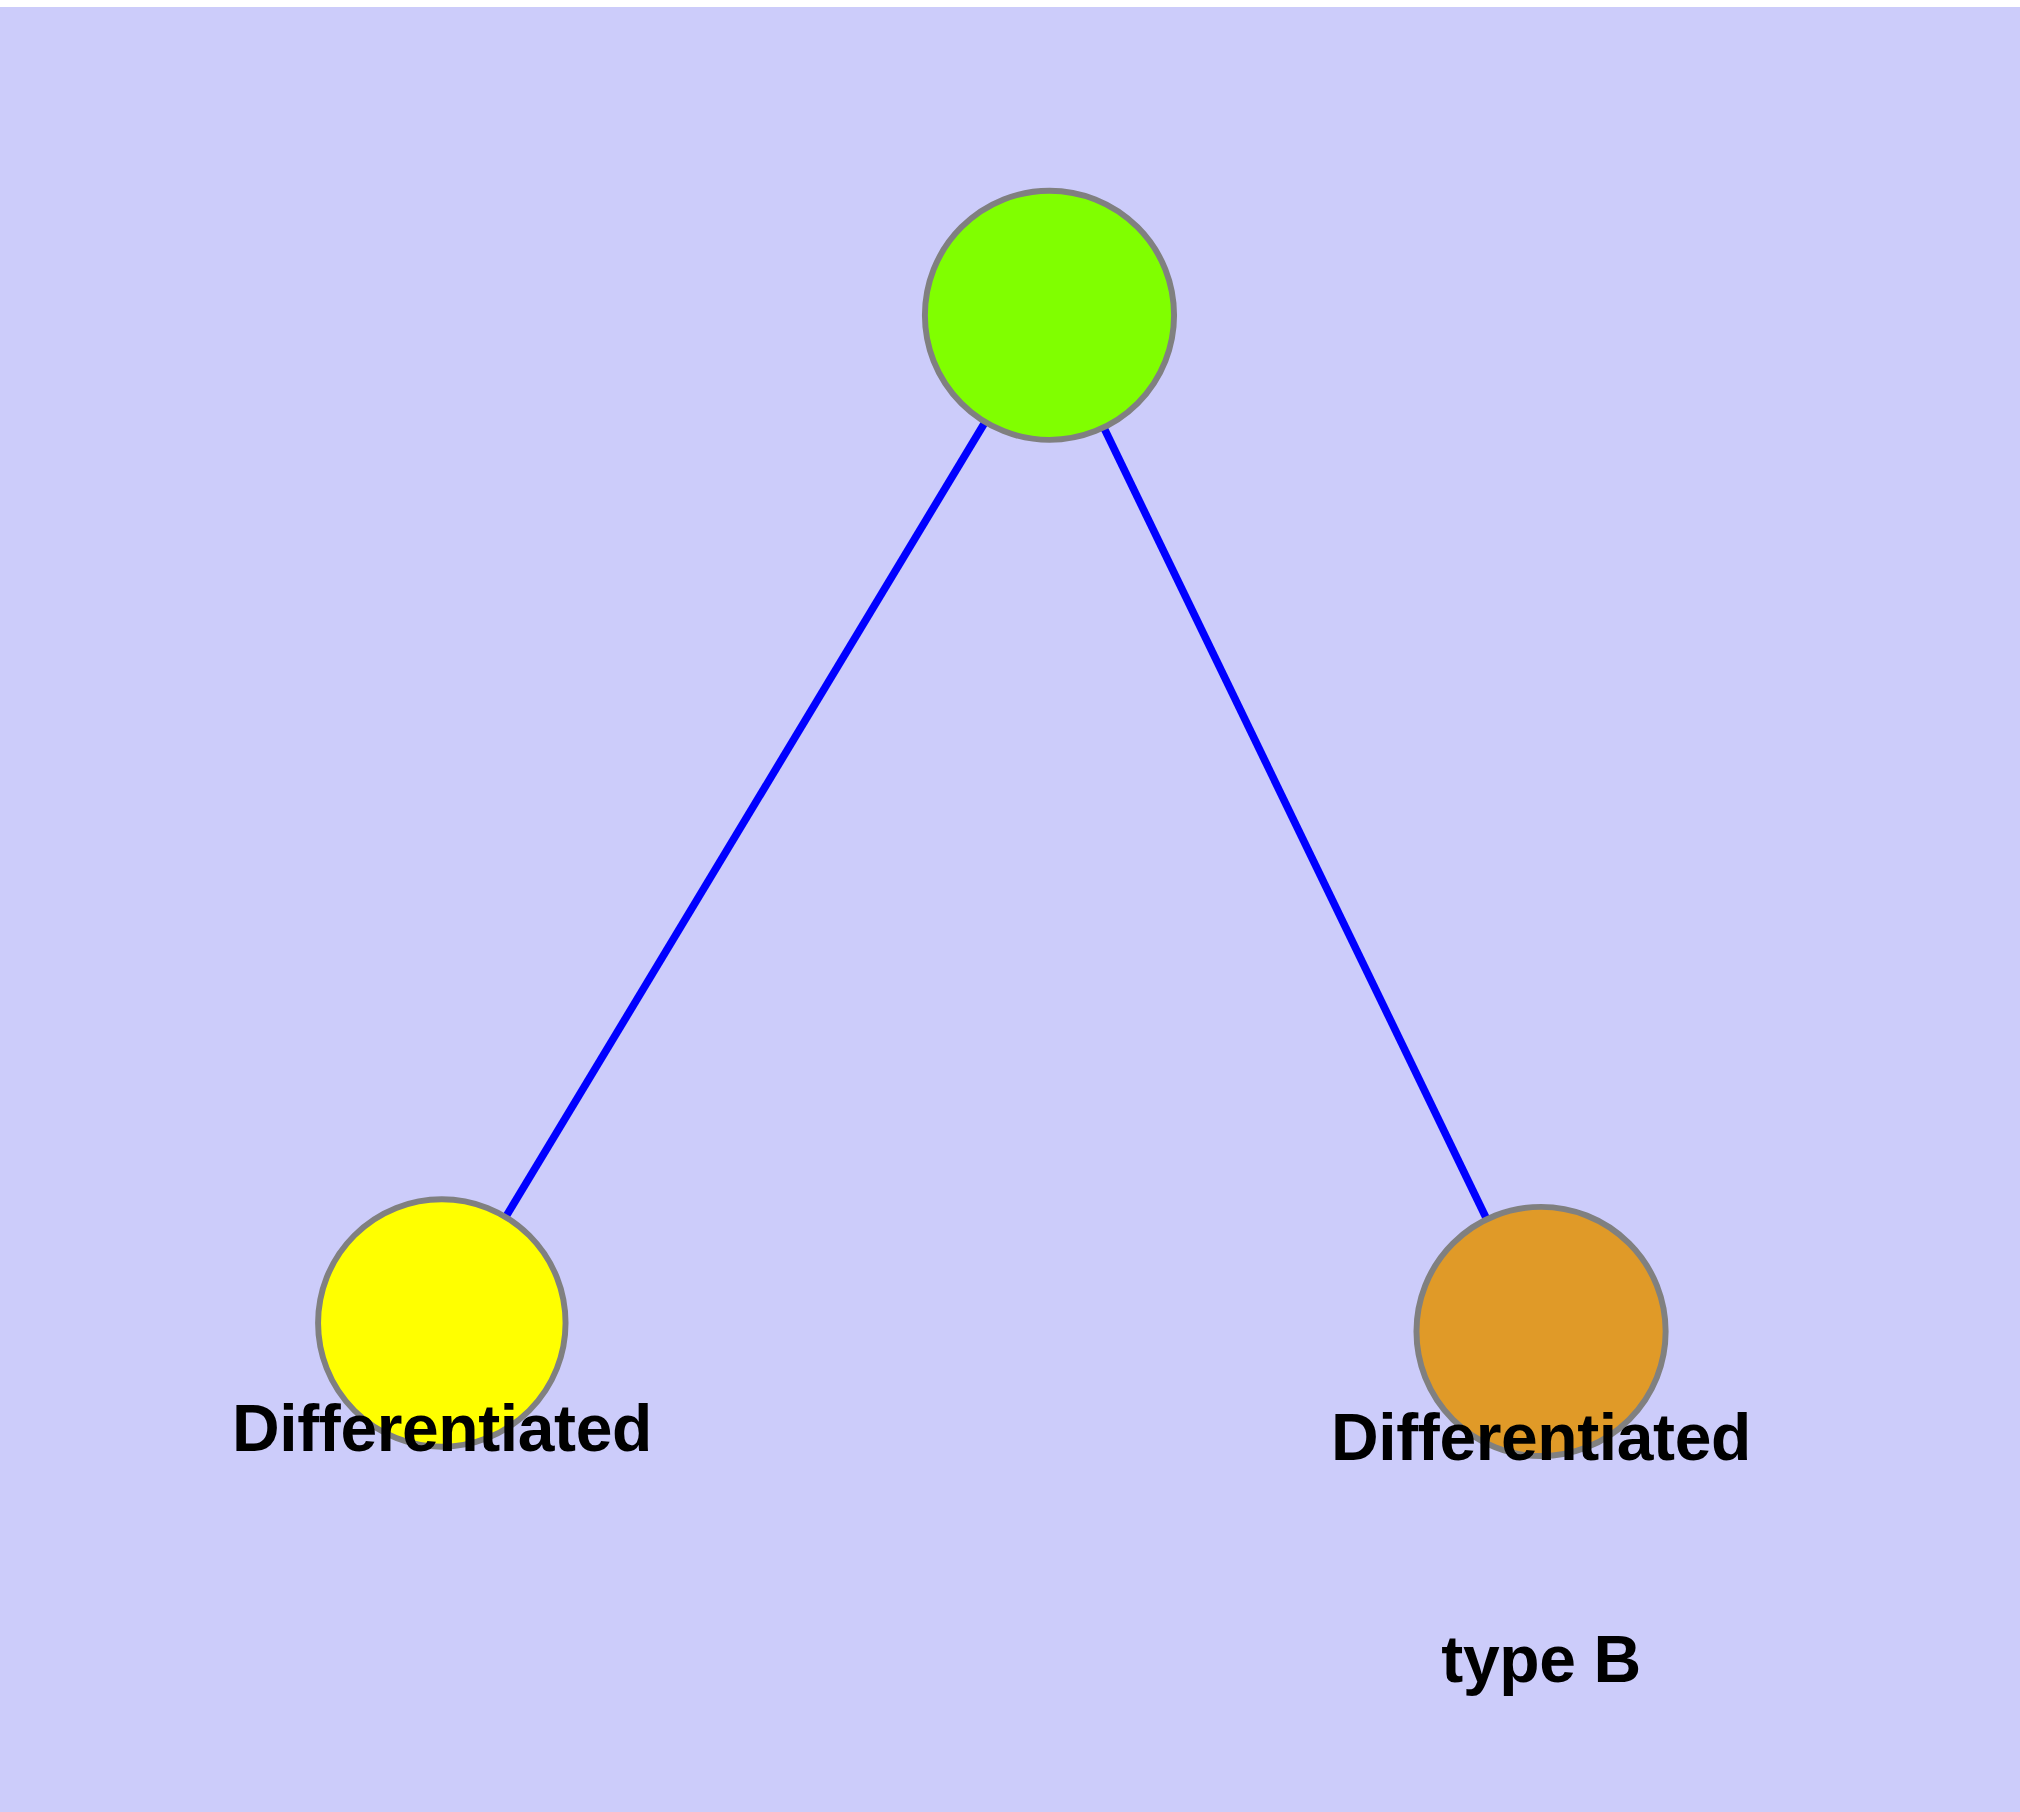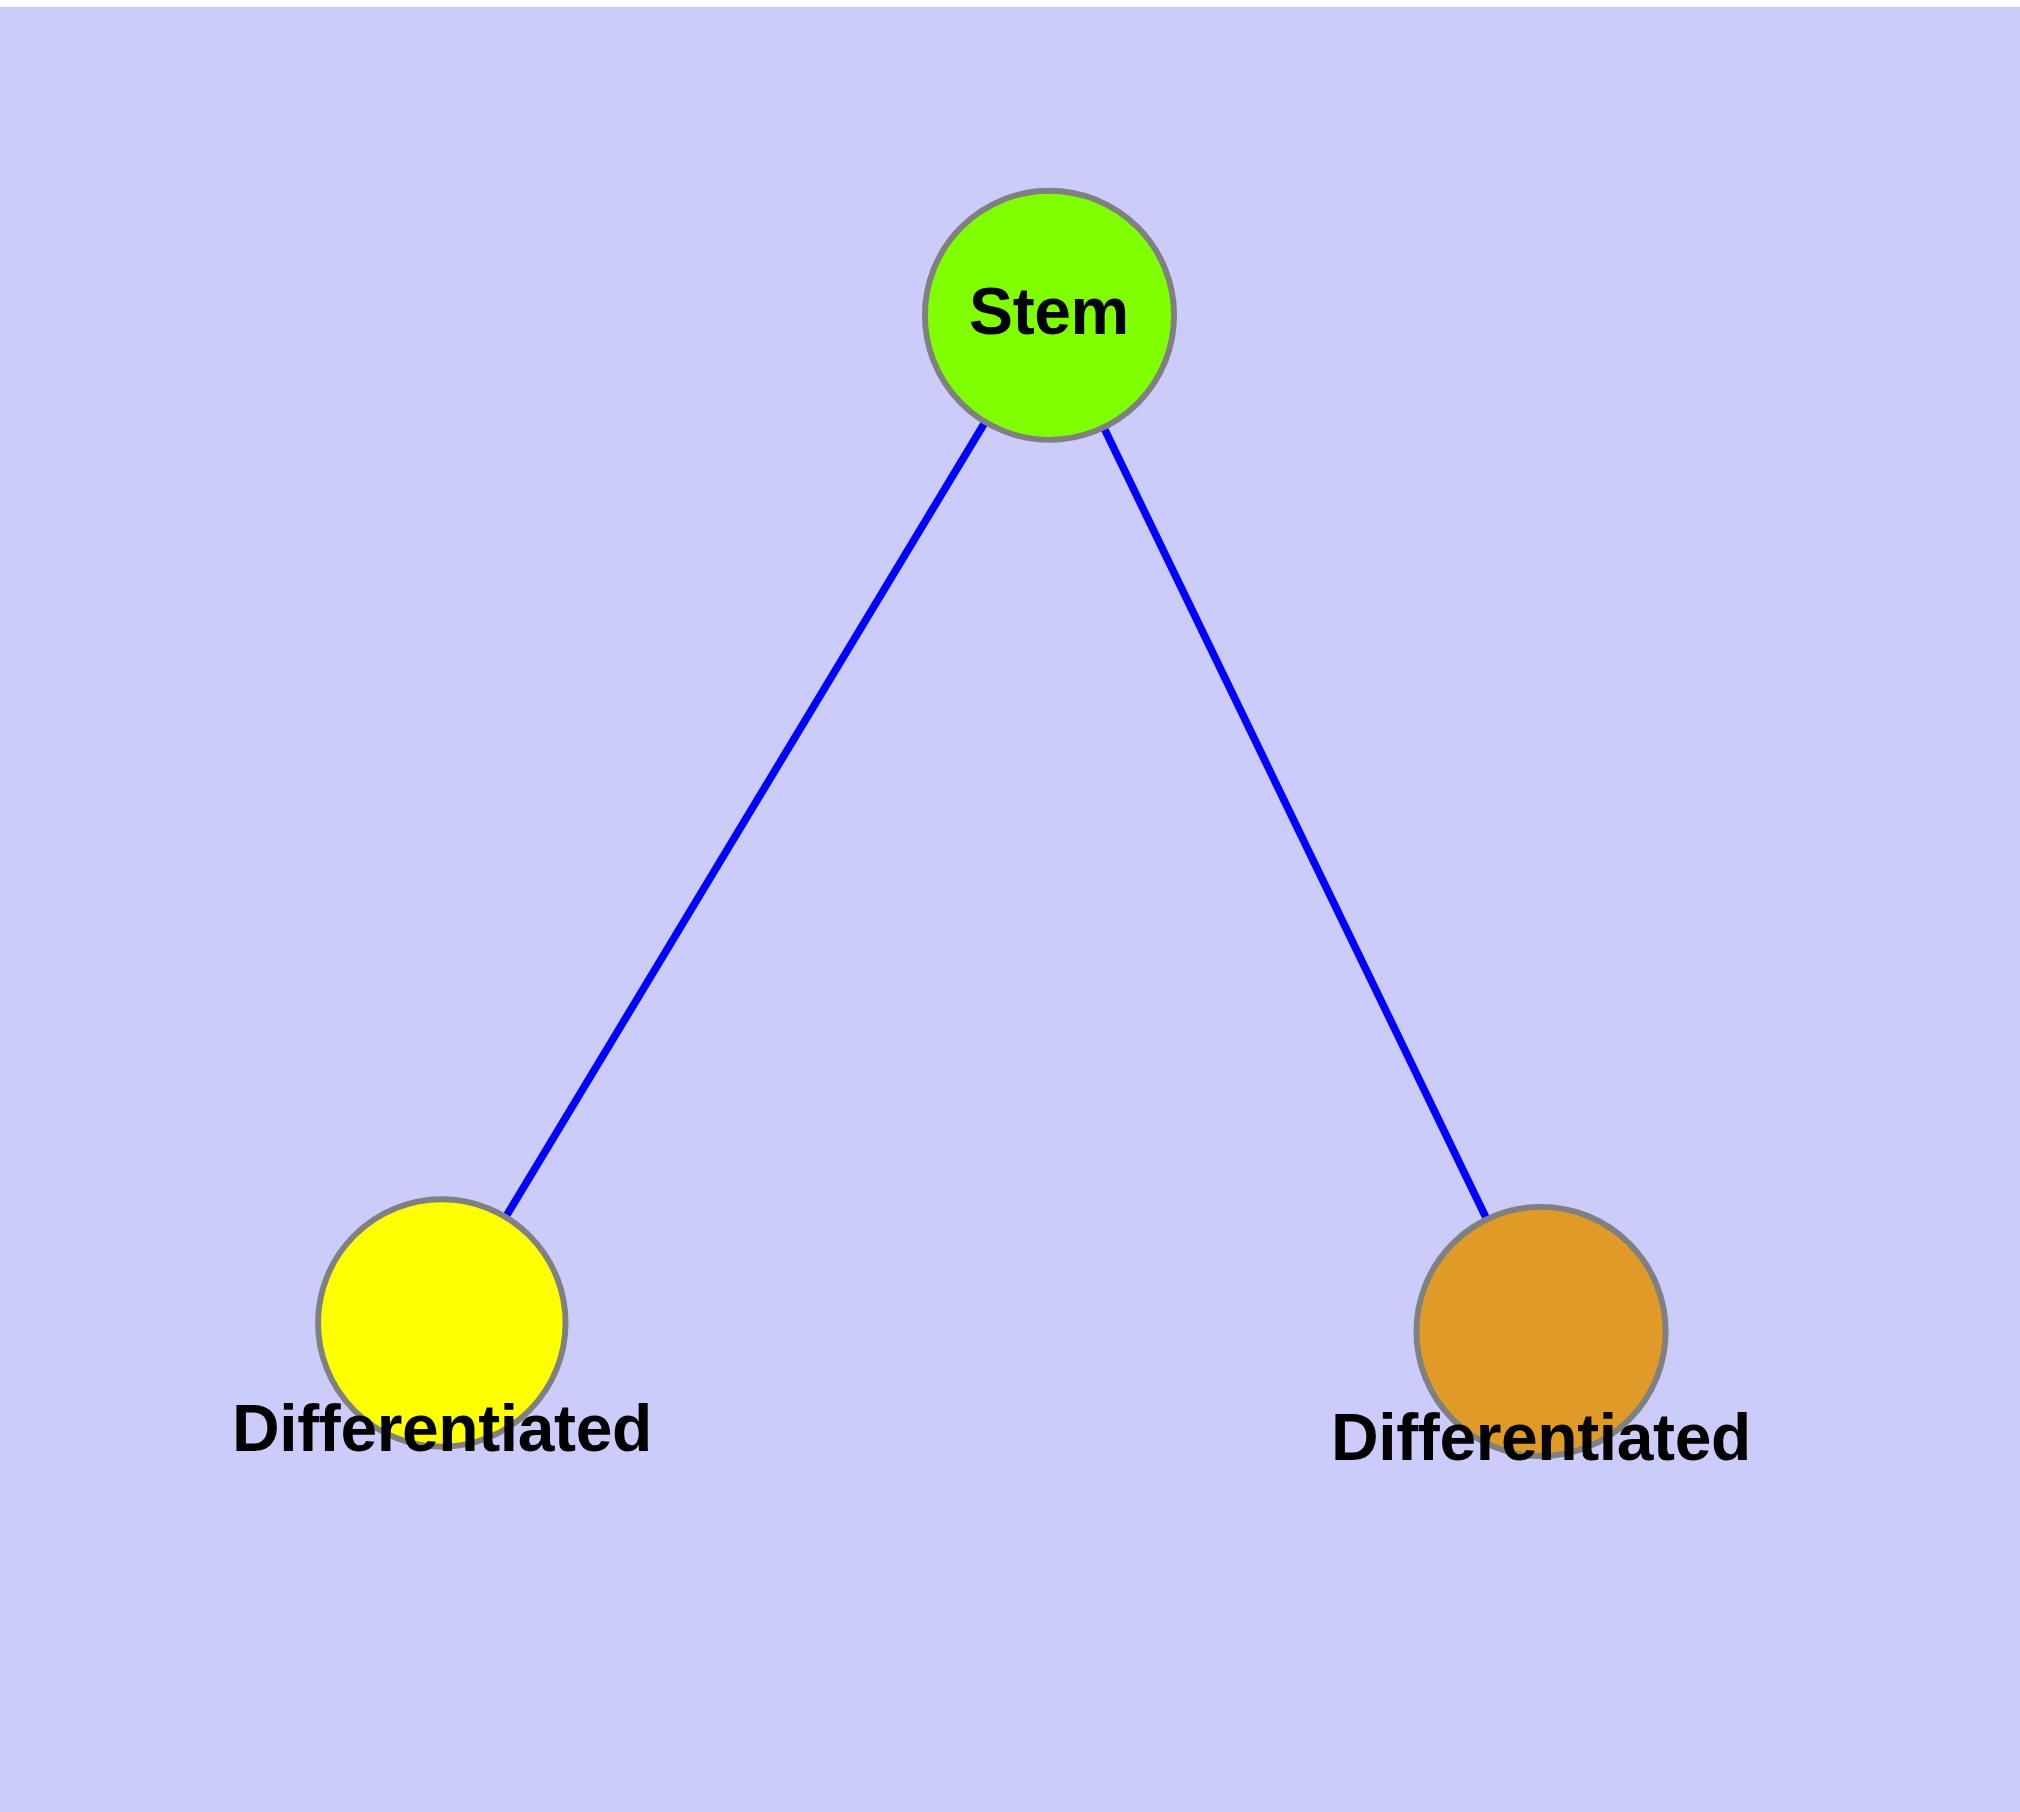--- a/index.html
+++ b/index.html
@@ -74,24 +74,24 @@
       <line x1="1238" y1="372" x2="521" y2="1561" stroke="#0000ff" stroke-width="9" stroke-linecap="butt"></line>
       <line x1="1238" y1="372" x2="1818" y2="1571" stroke="#0000ff" stroke-width="9" stroke-linecap="butt"></line>
     </g>
     <g>
       <circle cx="1238" cy="372" r="147" fill="#80ff00" stroke="#808080" stroke-width="7"></circle>
       <circle cx="521" cy="1561" r="146" fill="#ffff00" stroke="#808080" stroke-width="7"></circle>
       <circle cx="1818" cy="1571" r="147" fill="#e09a28" stroke="#808080" stroke-width="7"></circle>
     </g>
   </svg>
 
-  <div class="node-label" id="label-stem">Stem</div>
 
   <div class="node-label" id="label-type-a">
     <div>Differentiated</div>
   </div>
 
   <div class="node-label" id="label-type-b">
     <div>Differentiated</div>
+    <div>type B</div>
   </div>
 
 </div>
 
 
 </body></html>

